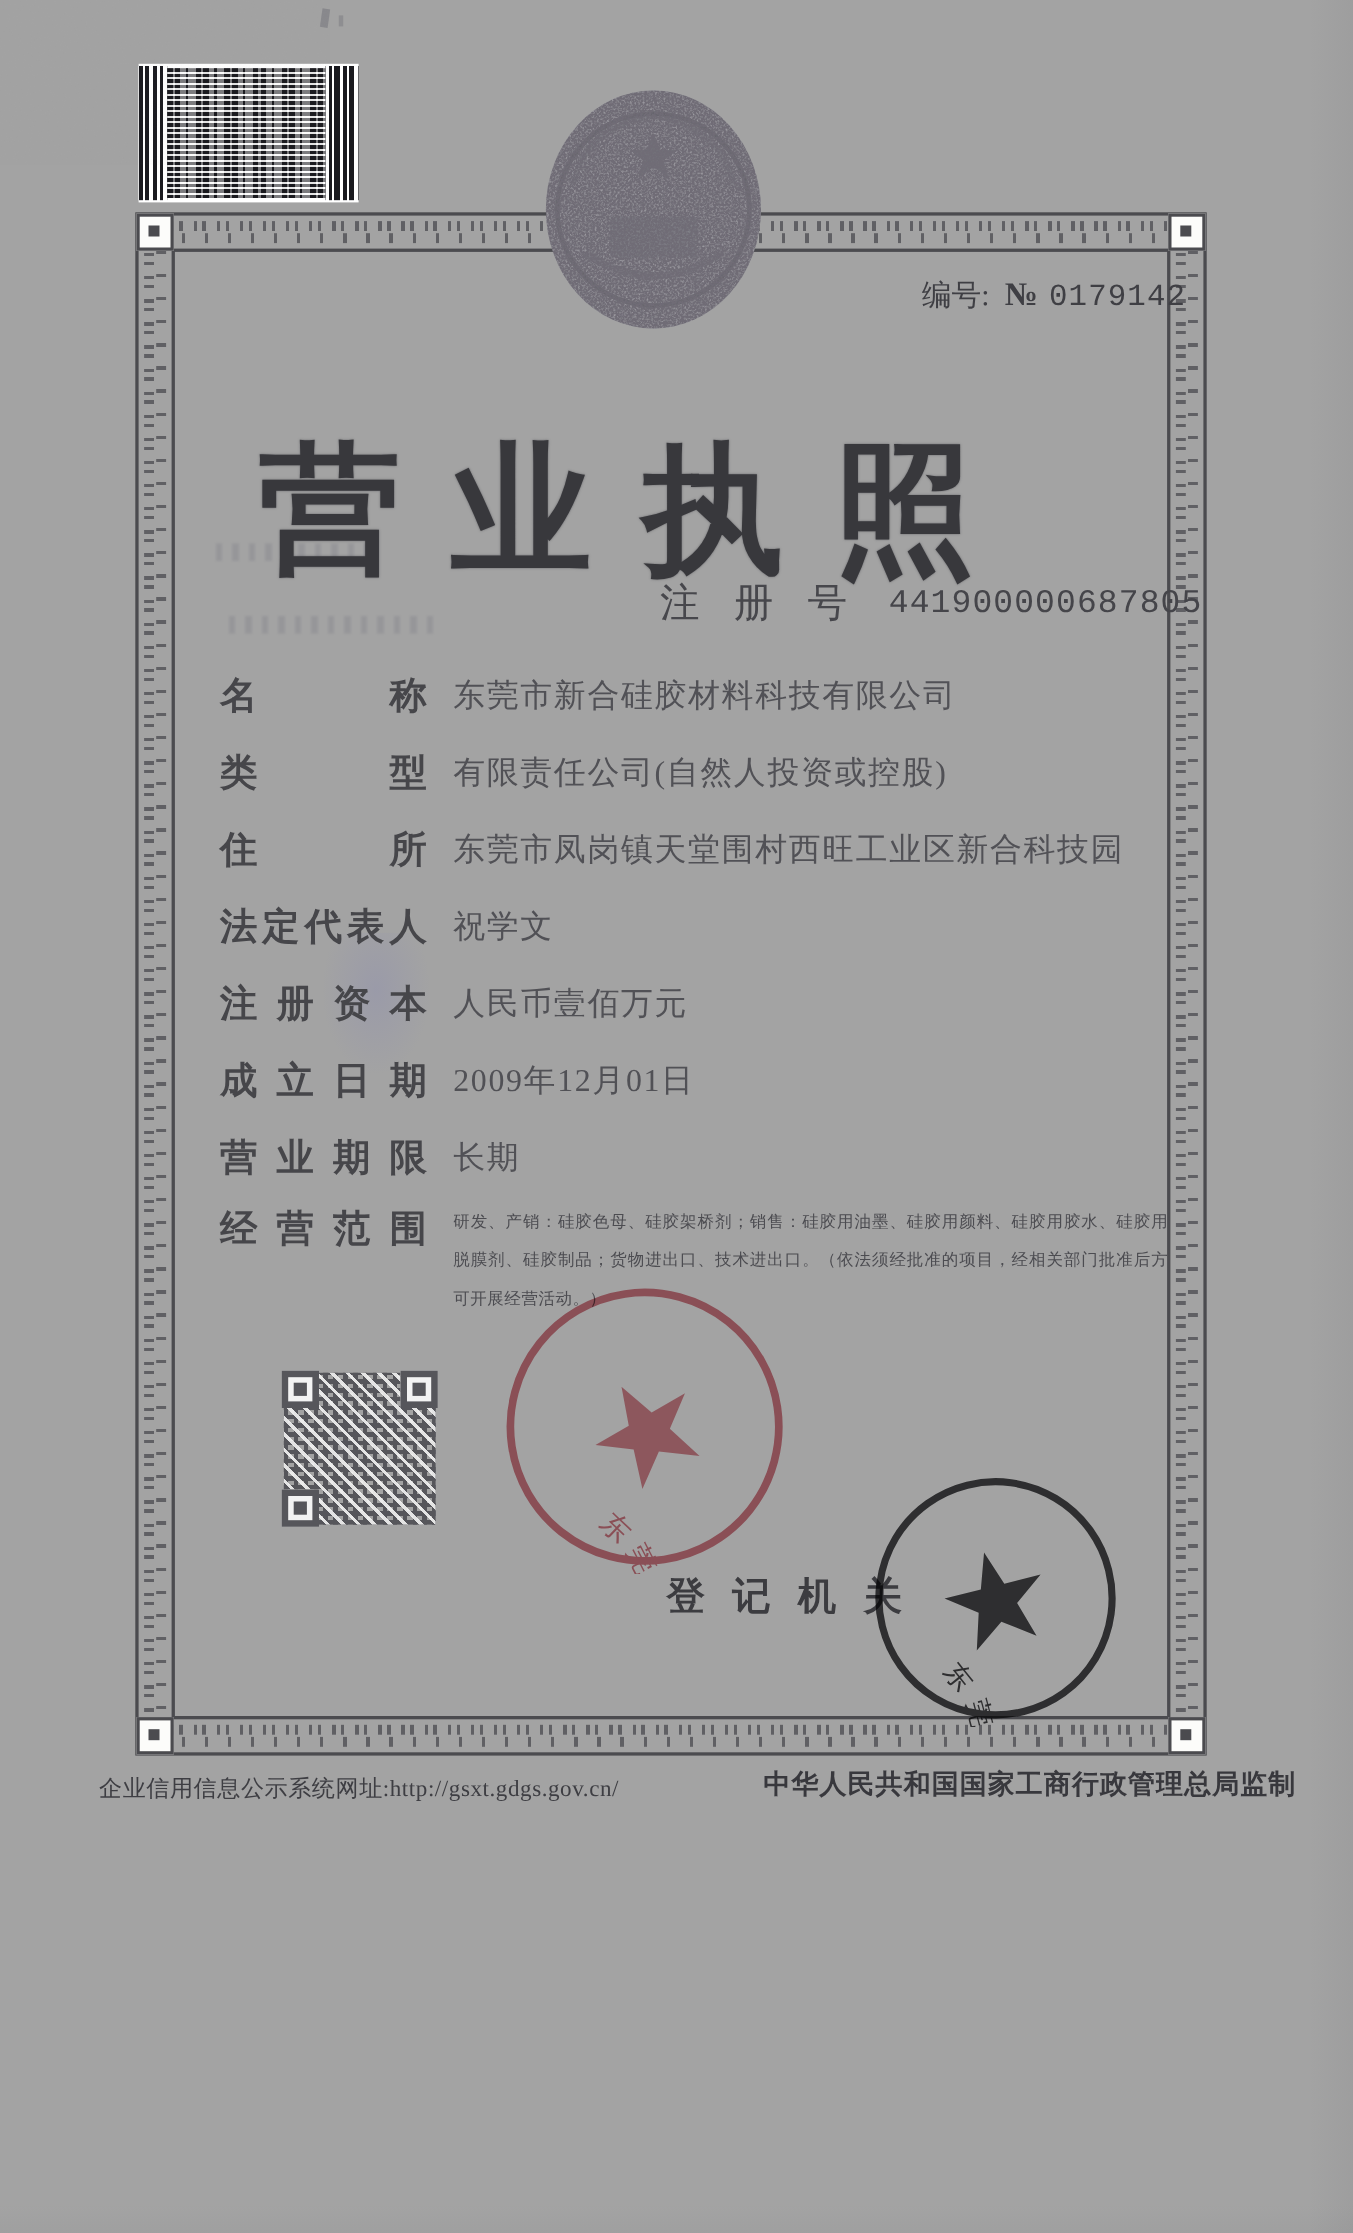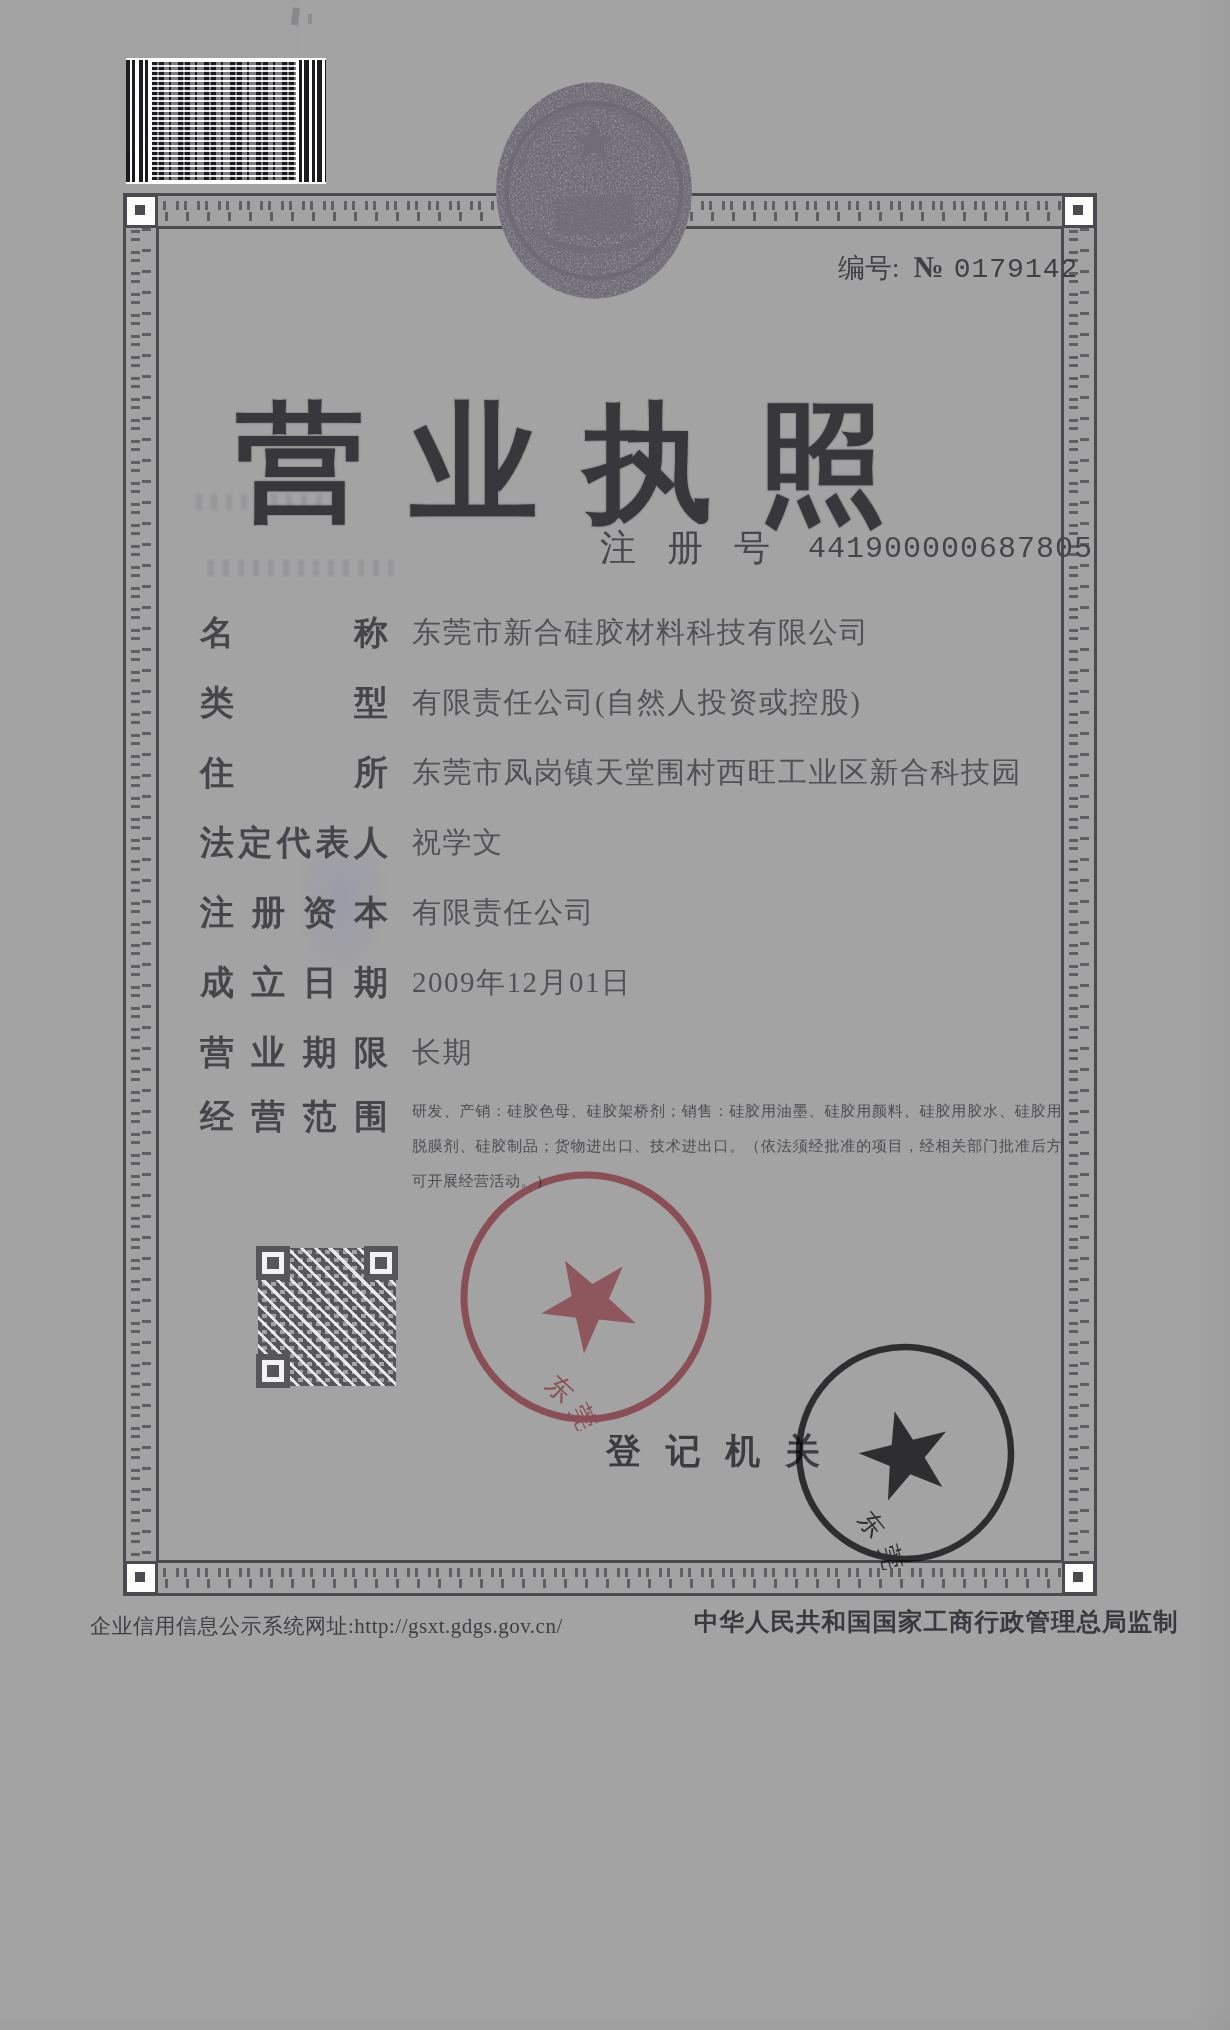--- a/index.html
+++ b/index.html
@@ -192,21 +192,21 @@
         </span>
       <span class="fvalue">祝学文</span>
     </div>
     <div class="frow">
       <span class="flabel">
           <span>注</span>
           <span>册</span>
           <span>资</span>
           <span>本</span>
         </span>
-      <span class="fvalue">有限责任公司</span>
+      <span class="fvalue">人民币壹佰万元</span>
     </div>
     <div class="frow">
       <span class="flabel">
           <span>成</span>
           <span>立</span>
           <span>日</span>
           <span>期</span>
         </span>
       <span class="fvalue">2009年12月01日</span>
     </div>

